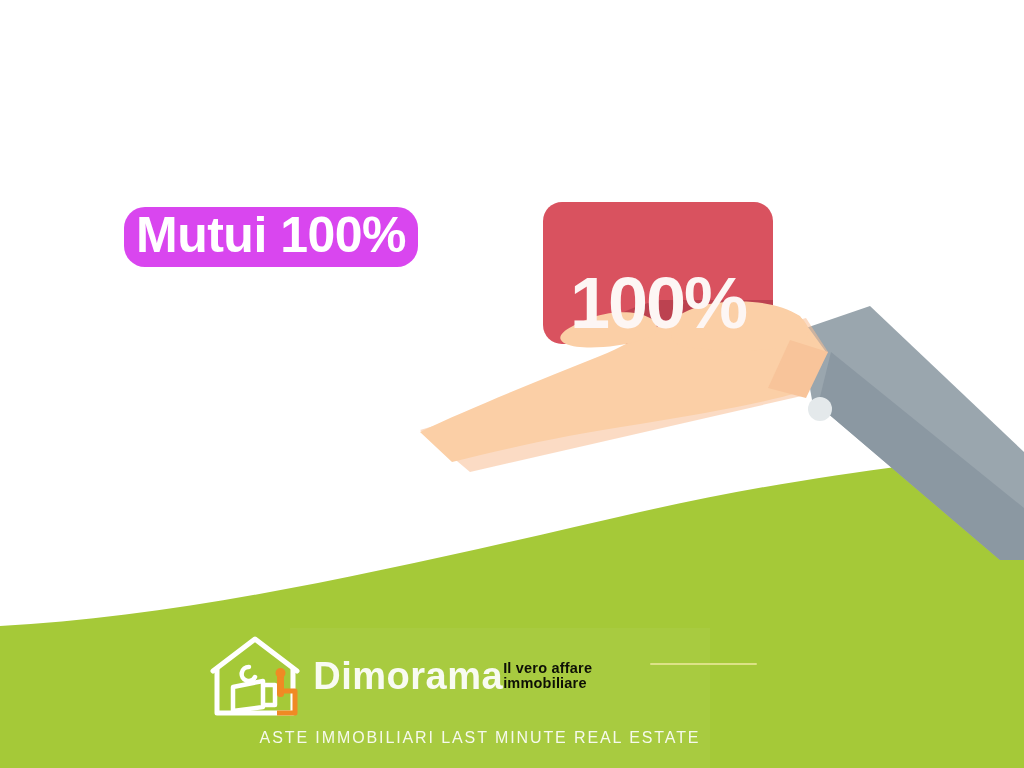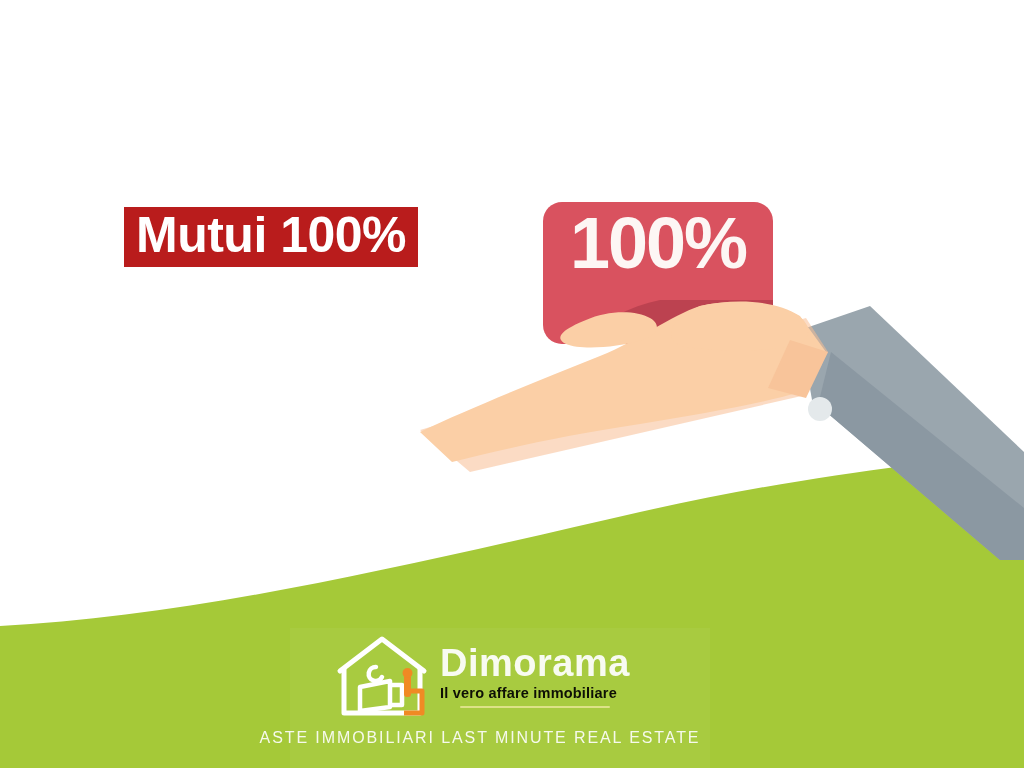--- a/index.html
+++ b/index.html
@@ -33,27 +33,28 @@
   .hl-line {
     font-size:50px;
     font-weight:bold;
     line-height:1.14;
     letter-spacing:-0.6px;
     color:#6f7270;
     white-space:nowrap;
   }
   .hl-highlight {
     display:inline-block;
-    background:#b91c1c;
+    background:#d946ef;
     color:#ffffff;
     padding:3px 12px 7px 12px;
     line-height:1.0;
     font-size:50px;
     font-weight:bold;
     letter-spacing:-0.5px;
+    border-radius:21px;
   }
   .hl-rest { padding-left:10px; padding-top:6px; }
 
   
   .illus { position:absolute; left:0; top:0; width:1024px; height:768px; z-index:5; }
 
   
   .logo-wrap {
     position:absolute;
     left:290px; top:632px;
@@ -63,21 +64,21 @@
     flex-direction:column;
     align-items:center;
   }
   .logo-row {
     display:flex;
     align-items:center;
     gap:6px;
     height:88px;
   }
   .logo-mark { width:104px; height:86px; flex:0 0 auto; }
-  .logo-words { display:flex; flex-direction:column; align-items:flex-start; }
+  .logo-words { display:flex; align-items:flex-start; }
   .logo-name {
     font-size:38px;
     font-weight:bold;
     color:#ffffff;
     letter-spacing:0.5px;
     line-height:1;
     opacity:.93;
   }
   .logo-tag {
     font-size:14.5px;
@@ -144,21 +145,21 @@
 
       <path d="M790,340 L828,352 L806,398 L768,388 Z" fill="#f8c49a"></path>
     </g>
   </svg>
 
   <div class="headline">
     <div class="hl-highlight">Mutui 100%</div>
   </div>
 
   <div style="position:absolute; left:543px; top:202px; width:230px; height:142px;
-              display:flex; align-items:flex-start; justify-content:center;
+              display:flex; align-items:flex-end; justify-content:center;
               z-index:7; pointer-events:none;">
     <span style="font-size:72px; font-weight:bold; color:#fdf6f4; letter-spacing:-2px;">100%</span>
   </div>
 
   <div class="logo-wrap">
     <div class="logo-row">
 
       <svg class="logo-mark" viewBox="0 0 104 86">
 
         <path d="M10,38 L52,6 L94,38" fill="none" stroke="#ffffff" stroke-width="5" stroke-linecap="round" stroke-linejoin="round"></path>

